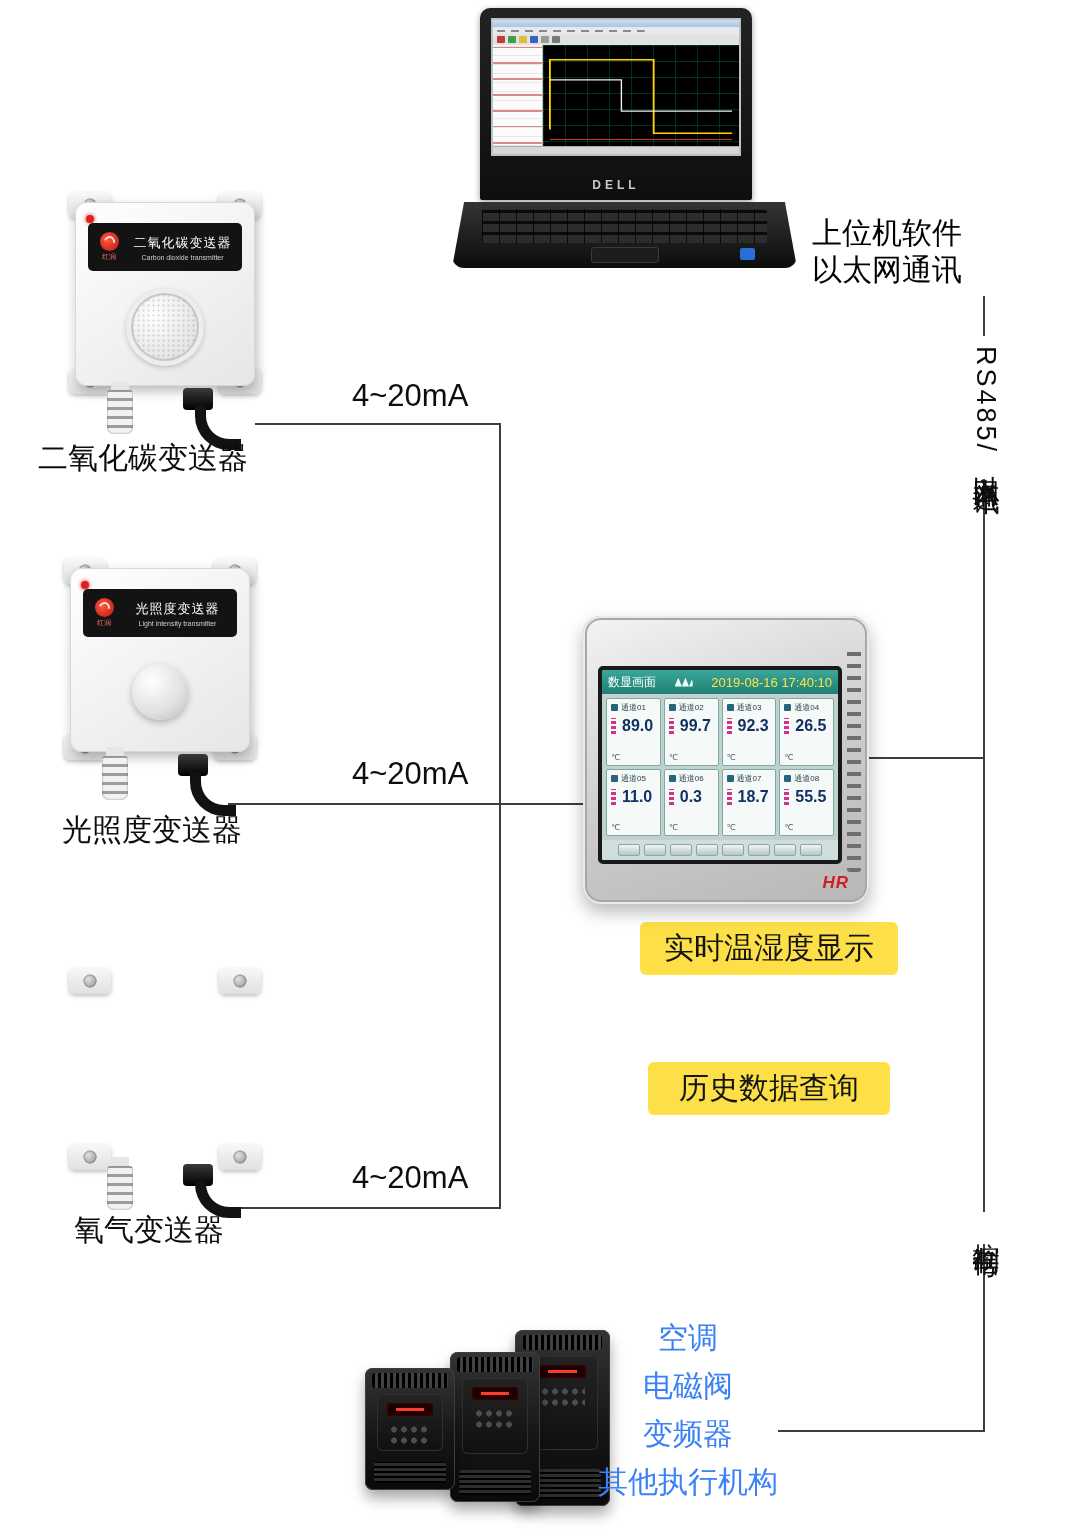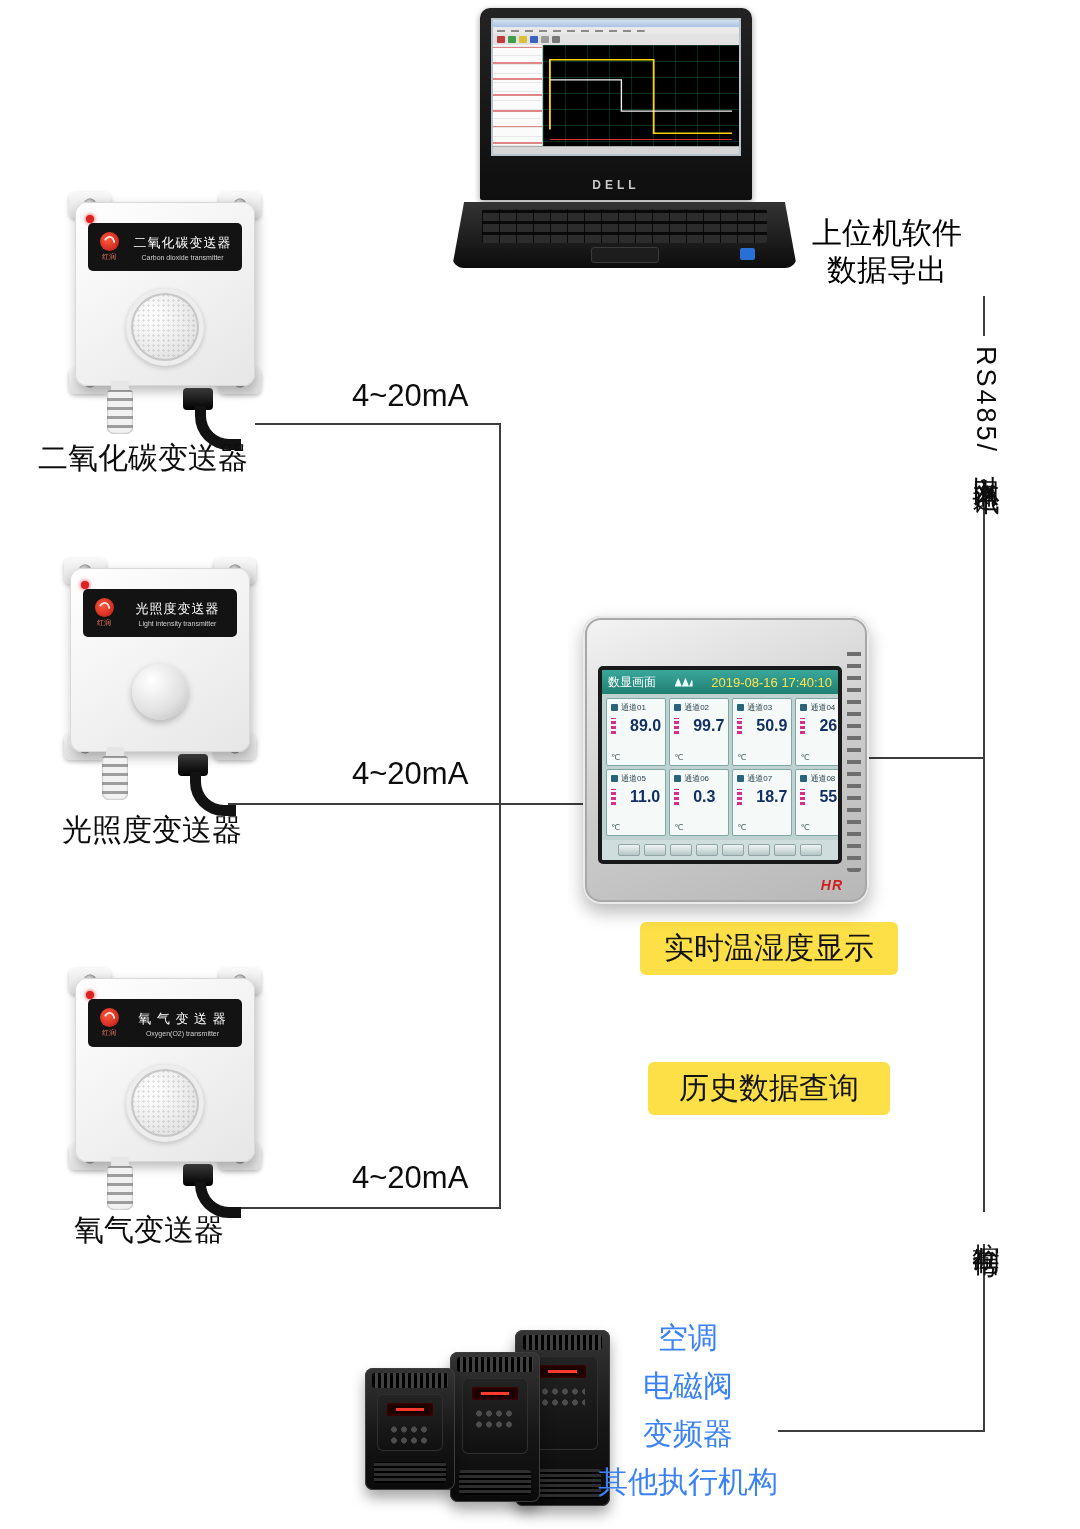--- a/index.html
+++ b/index.html
@@ -127,30 +127,30 @@
   .rs-logo { width:18px; height:9px; background:#eafffb; border-radius:5px 5px 0 0;
              clip-path:polygon(0 100%,20% 0,40% 100%,60% 0,80% 100%,100% 0,100% 100%); }
   .rs-date { font-size:13px; color:#ffe14d; }
   .rs-grid { flex:1; display:grid; grid-template-columns:repeat(4,1fr); grid-template-rows:repeat(2,1fr);
              gap:3px; padding:4px; background:#bfd2d0; }
   .ch { background:#f5f9f8; border:1px solid #7fa8a4; border-radius:2px; padding:3px 4px;
         display:flex; flex-direction:column; }
   .ch-head { display:flex; align-items:center; gap:3px; }
   .ch-ico { width:7px; height:7px; background:#28657d; border-radius:1px; flex:0 0 auto; }
   .ch-name { font-size:8px; color:#1f3a44; white-space:nowrap; }
-  .ch-valrow { display:flex; align-items:center; gap:14px; margin-top:4px; }
+  .ch-valrow { display:flex; align-items:center; gap:6px; margin-top:4px; }
   .ch-bars { width:5px; height:16px; flex:0 0 auto;
              background:repeating-linear-gradient(0deg,#d6308a 0 3px,#f5f9f8 3px 5px); }
   .ch-val { font-size:16px; font-weight:bold; color:#123063; }
   .ch-unit { font-size:8px; color:#44605e; margin-top:auto; }
   .rs-menu { height:20px; display:flex; align-items:center; justify-content:center; gap:4px;
              background:#cfdedd; flex:0 0 auto; }
   .rs-btn { width:22px; height:12px; background:linear-gradient(#f0f5f5,#b6c6c6);
             border:1px solid #8fa5a5; border-radius:2px; }
-  .rec-brand { position:absolute; right:26px; bottom:11px; color:#cf1f1f; font-size:14px;
+  .rec-brand { position:absolute; right:20px; bottom:11px; color:#cf1f1f; font-size:17px;
                font-weight:bold; font-style:italic; letter-spacing:1px; }
 
   
   .feature { position:absolute; background:#fde047; border-radius:6px; display:flex;
              align-items:center; justify-content:center; font-size:30px; color:#141414; z-index:2; }
 
   
   .inv { position:absolute; border-radius:8px; z-index:3;
          background:linear-gradient(180deg,#343434 0%,#161616 55%,#0a0a0a 100%);
          box-shadow:0 8px 14px rgba(0,0,0,.35), inset 0 0 0 1px #3d3d3d; }
@@ -212,21 +212,21 @@
     </div>
     <div class="lt-base">
       <div class="lt-kb"></div>
       <div class="lt-touchpad"></div>
       <div class="lt-sticker"></div>
     </div>
   </div>
 
   <div class="laptop-caption">
     <div>上位机软件</div>
-    <div>数据导出</div>
+    <div>以太网通讯</div>
   </div>
 
   <div class="vtext" style="top:336px">RS485/以太网通讯</div>
   <div class="vtext" style="top:1212px">控制信号</div>
 
   <div class="signal-label" style="left:352px;top:378px">4~20mA</div>
   <div class="signal-label" style="left:352px;top:756px">4~20mA</div>
   <div class="signal-label" style="left:352px;top:1160px">4~20mA</div>
 
   <div class="sensor" style="left:55px;top:192px">
@@ -301,34 +301,20 @@
       </div>
     <div class="ear tr">
         <div class="screw"></div>
       </div>
     <div class="ear bl">
         <div class="screw"></div>
       </div>
     <div class="ear br">
         <div class="screw"></div>
       </div>
-    <div class="sensor-body">
-      <div class="led"></div>
-      <div class="strip">
-        <div class="logo">
-          <span class="logo-swirl"></span>
-          <span class="logo-text">红润</span>
-        </div>
-        <div class="strip-text">
-          <div class="strip-cn">氧 气 变 送 器</div>
-          <div class="strip-en">Oxygen(O2) transmitter</div>
-        </div>
-      </div>
-      <div class="filter"></div>
-    </div>
     <div class="probe"></div>
     <div class="gland"></div>
     <div class="cable short"></div>
   </div>
   <div class="sensor-caption" style="left:74px;top:1210px">氧气变送器</div>
 
   <div class="recorder">
     <div class="rec-face">
       <div class="rec-vents"></div>
       <div class="rec-screen">
@@ -362,21 +348,21 @@
               </div>
             <div class="ch-unit">℃</div>
           </div>
           <div class="ch">
             <div class="ch-head">
                 <span class="ch-ico"></span>
                 <span class="ch-name">通道03</span>
               </div>
             <div class="ch-valrow">
                 <span class="ch-bars"></span>
-                <span class="ch-val">50.9</span>
+                <span class="ch-val">92.3</span>
               </div>
             <div class="ch-unit">℃</div>
           </div>
           <div class="ch">
             <div class="ch-head">
                 <span class="ch-ico"></span>
                 <span class="ch-name">通道04</span>
               </div>
             <div class="ch-valrow">
                 <span class="ch-bars"></span>

